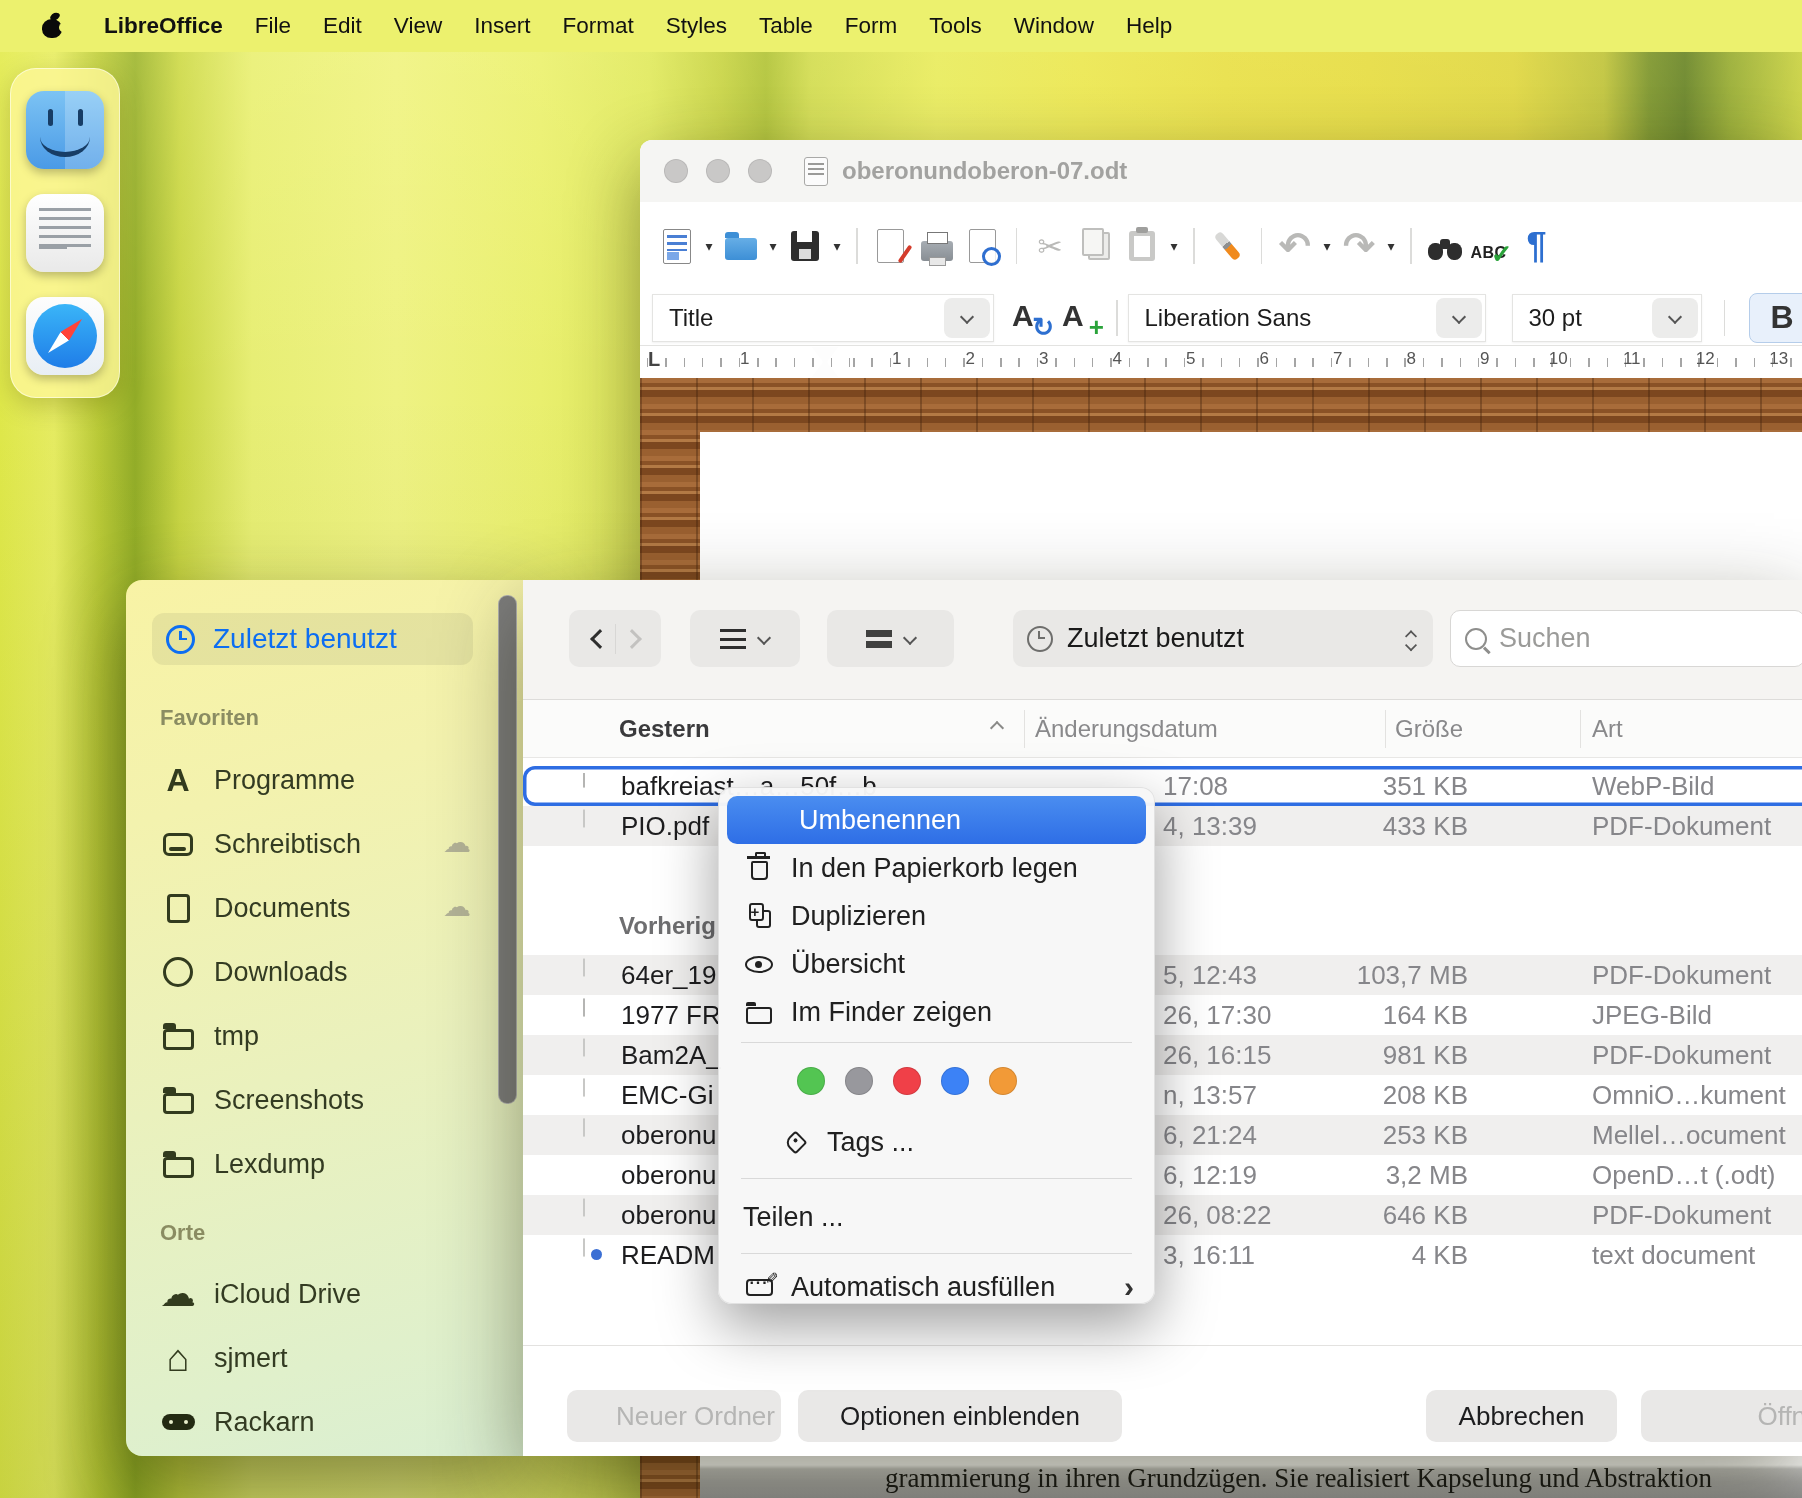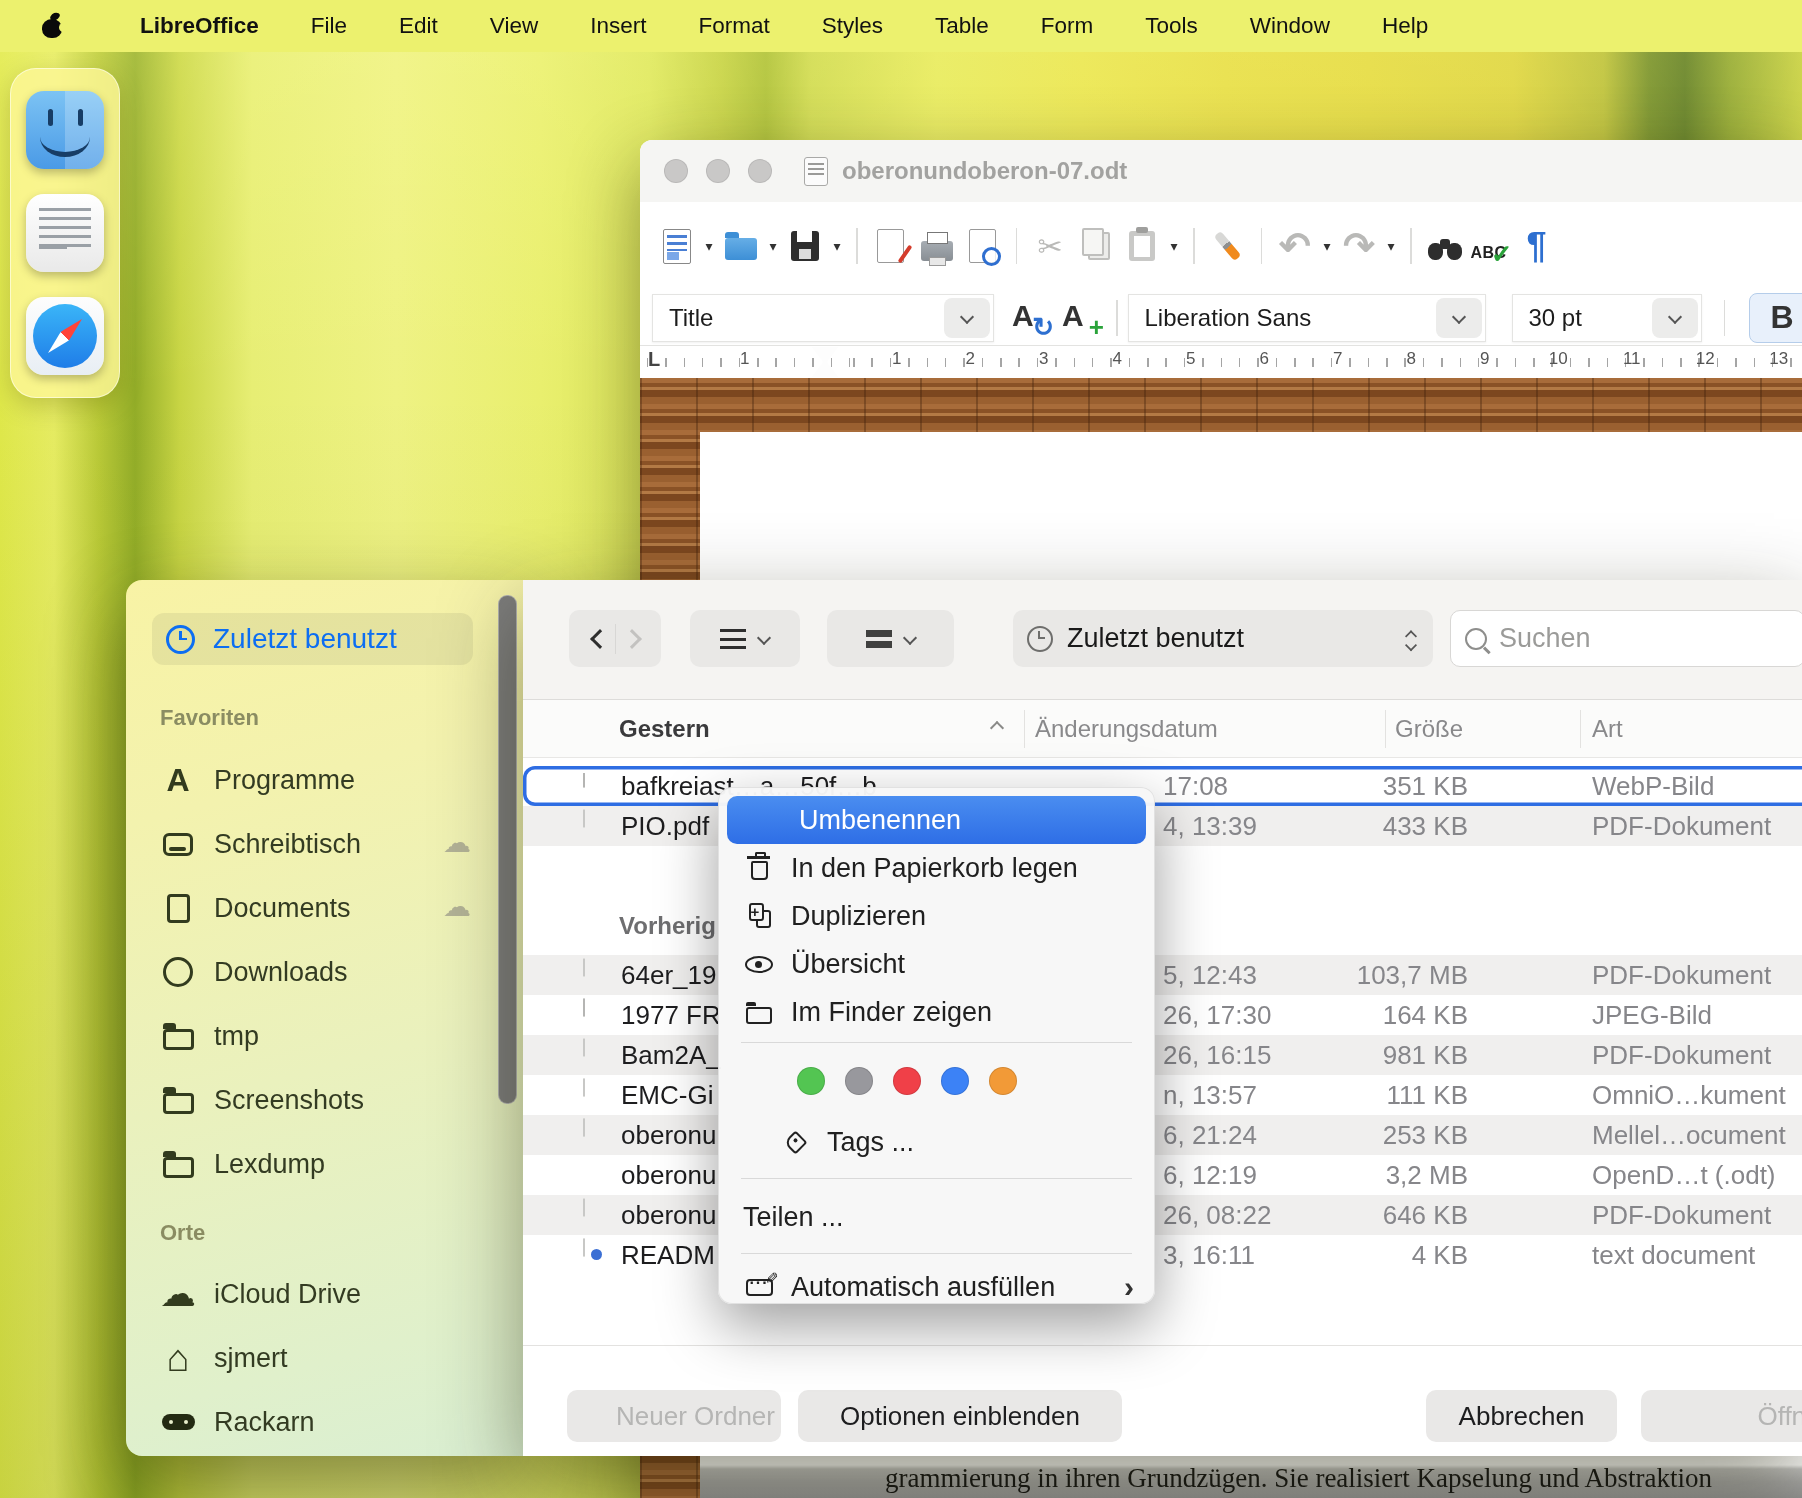--- a/index.html
+++ b/index.html
@@ -565,21 +565,21 @@
           <span class="fcell fname">Bam2A_</span>
           <span class="fcell fdate">26, 16:15</span>
           <span class="fcell fsize">981 KB</span>
           <span class="fcell fkind">PDF-Dokument</span>
         </div>
 
         <div class="frow shadeB">
           <span class="fico"><span class="f-doc"></span></span>
           <span class="fcell fname">EMC-Gi</span>
           <span class="fcell fdate">n, 13:57</span>
-          <span class="fcell fsize">111 KB</span>
+          <span class="fcell fsize">208 KB</span>
           <span class="fcell fkind">OmniO…kument</span>
         </div>
 
         <div class="frow shadeA">
           <span class="fico"><span class="f-doc f-mellel"></span></span>
           <span class="fcell fname">oberonu</span>
           <span class="fcell fdate">6, 21:24</span>
           <span class="fcell fsize">253 KB</span>
           <span class="fcell fkind">Mellel…ocument</span>
         </div>
@@ -697,21 +697,21 @@
     <div class="dicon safari">
       <span class="dial"></span>
         <span class="needle"></span>
     </div>
   </div>
 
   <div class="menubar">
     <span class="apple">
         <span class="leaf"></span>
       </span>
-    <span style="display:flex;gap:52px;margin-left:36px;">
+    <span style="display:flex;gap:32px;">
 
     <span class="mitem bold">LibreOffice</span>
         <span class="mitem">File</span>
         <span class="mitem">Edit</span>
         <span class="mitem">View</span>
         <span class="mitem">Insert</span>
         <span class="mitem">Format</span>
         <span class="mitem">Styles</span>
         <span class="mitem">Table</span>
         <span class="mitem">Form</span>

